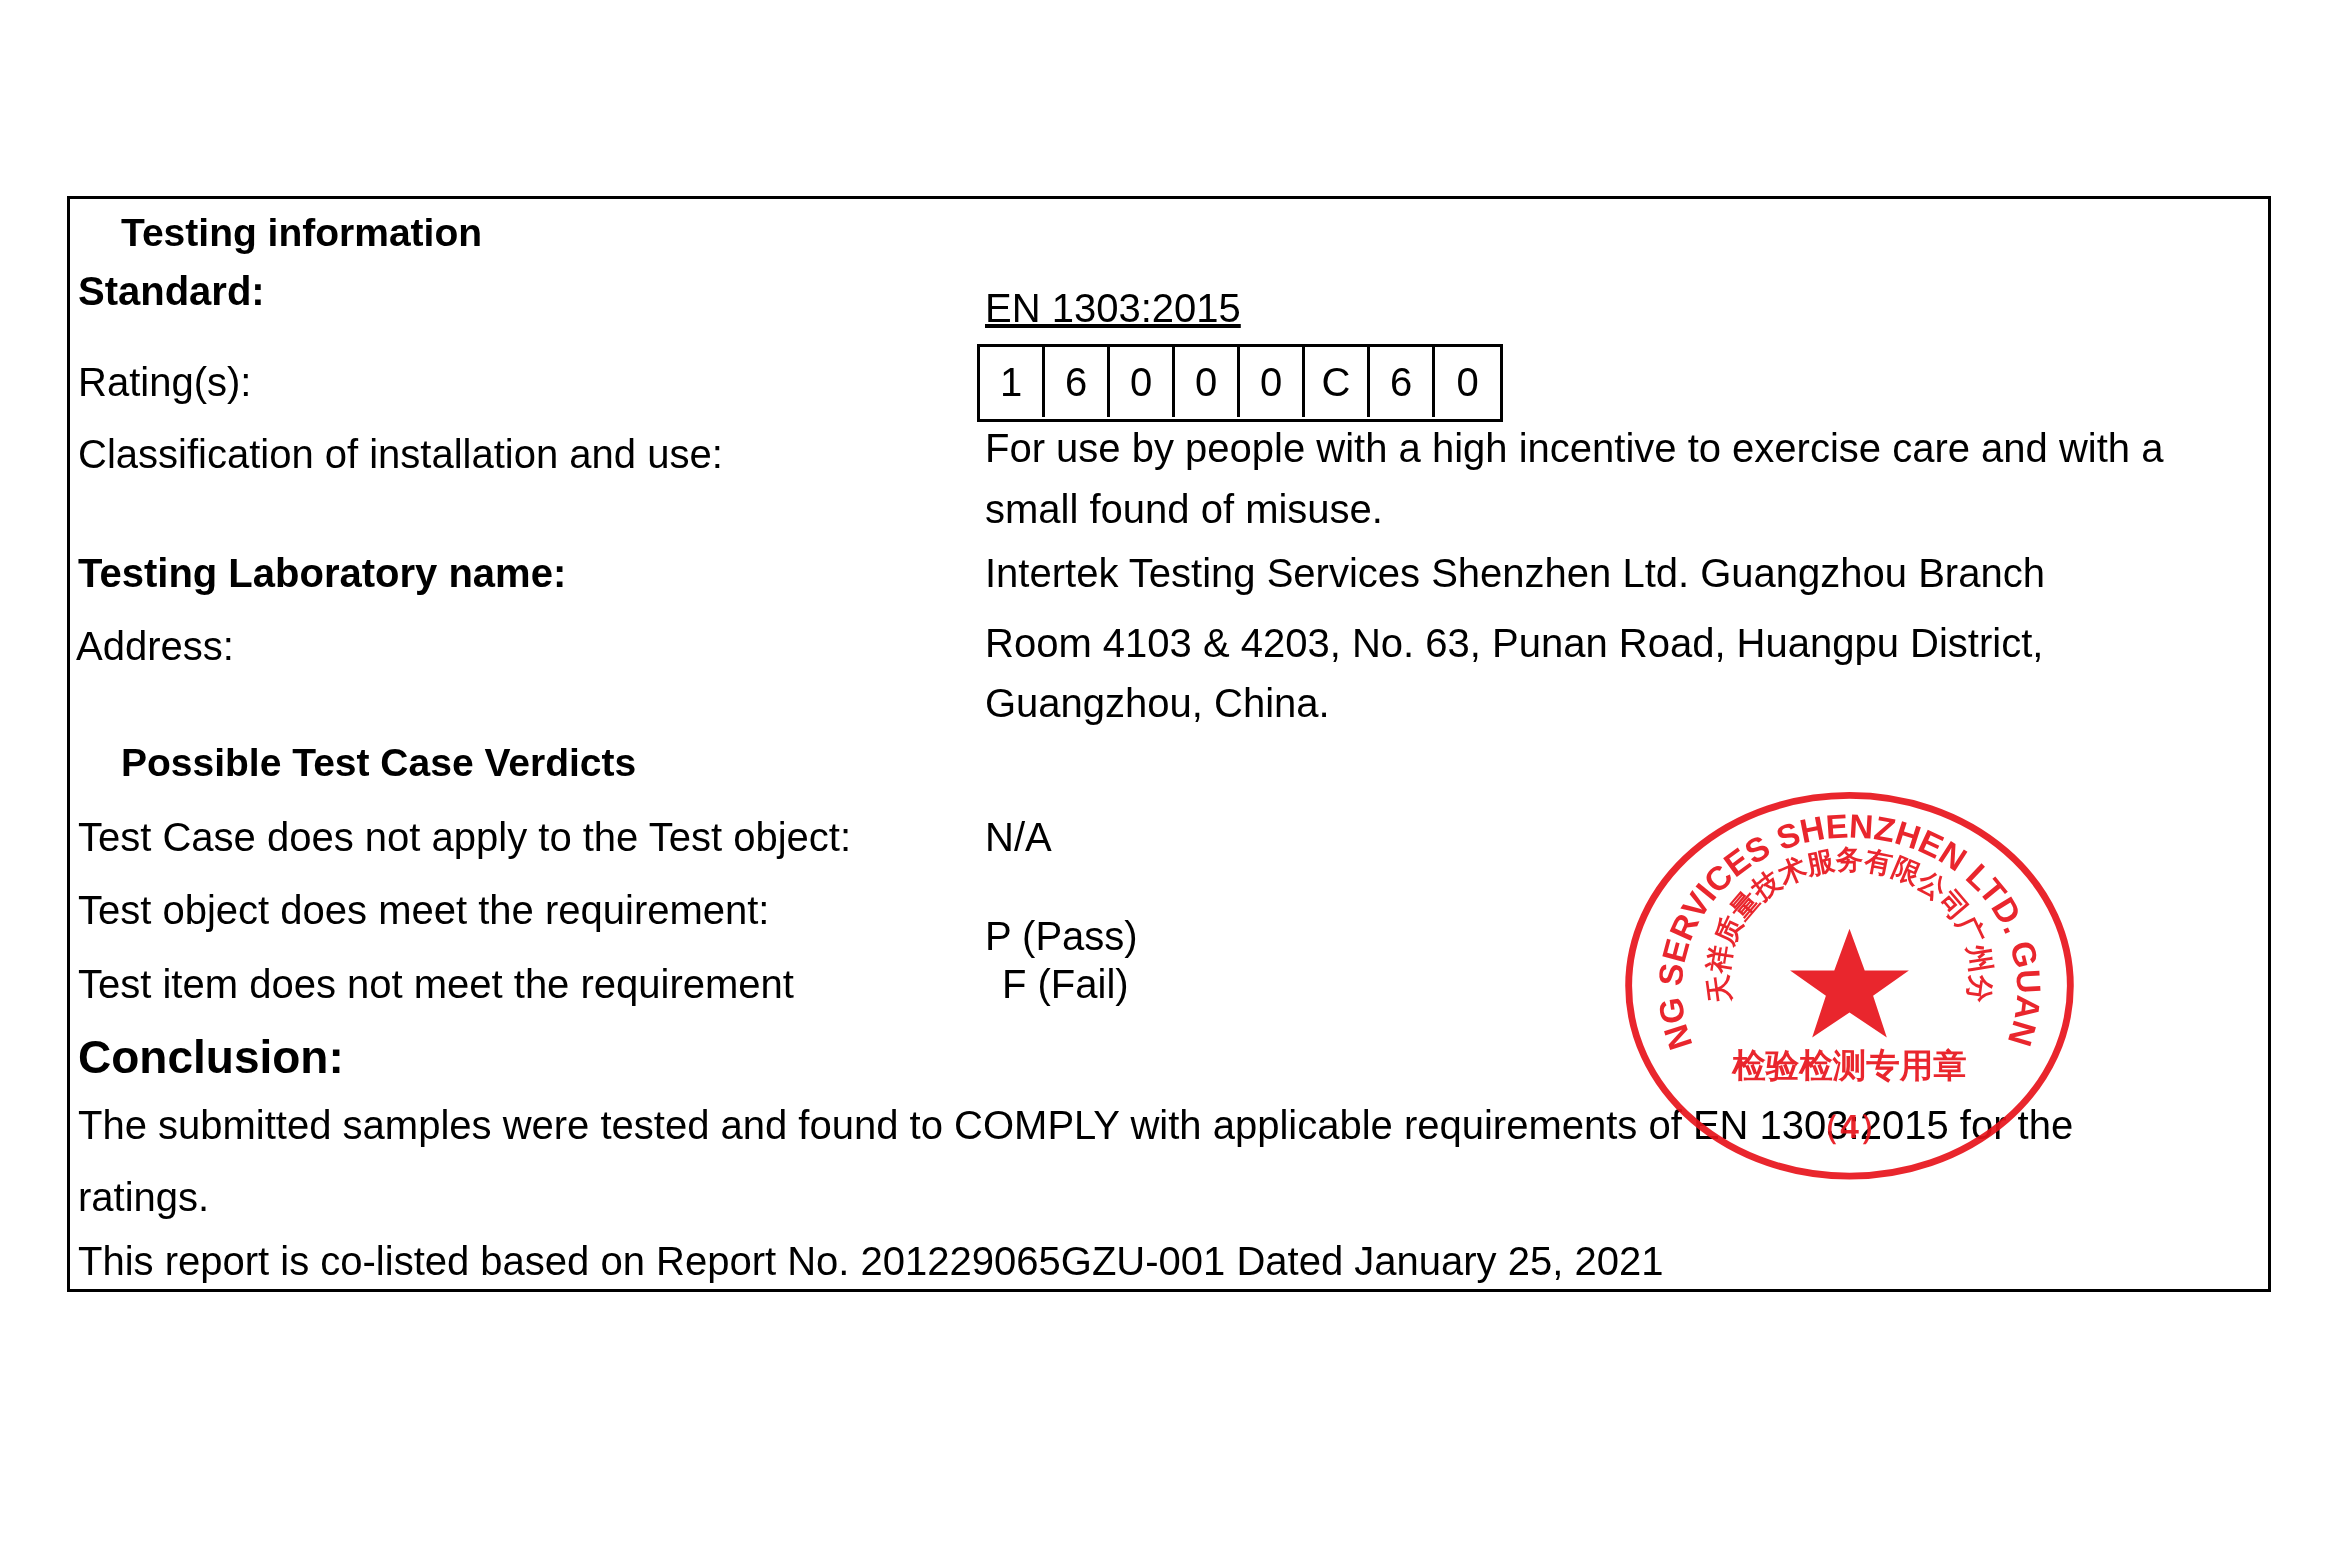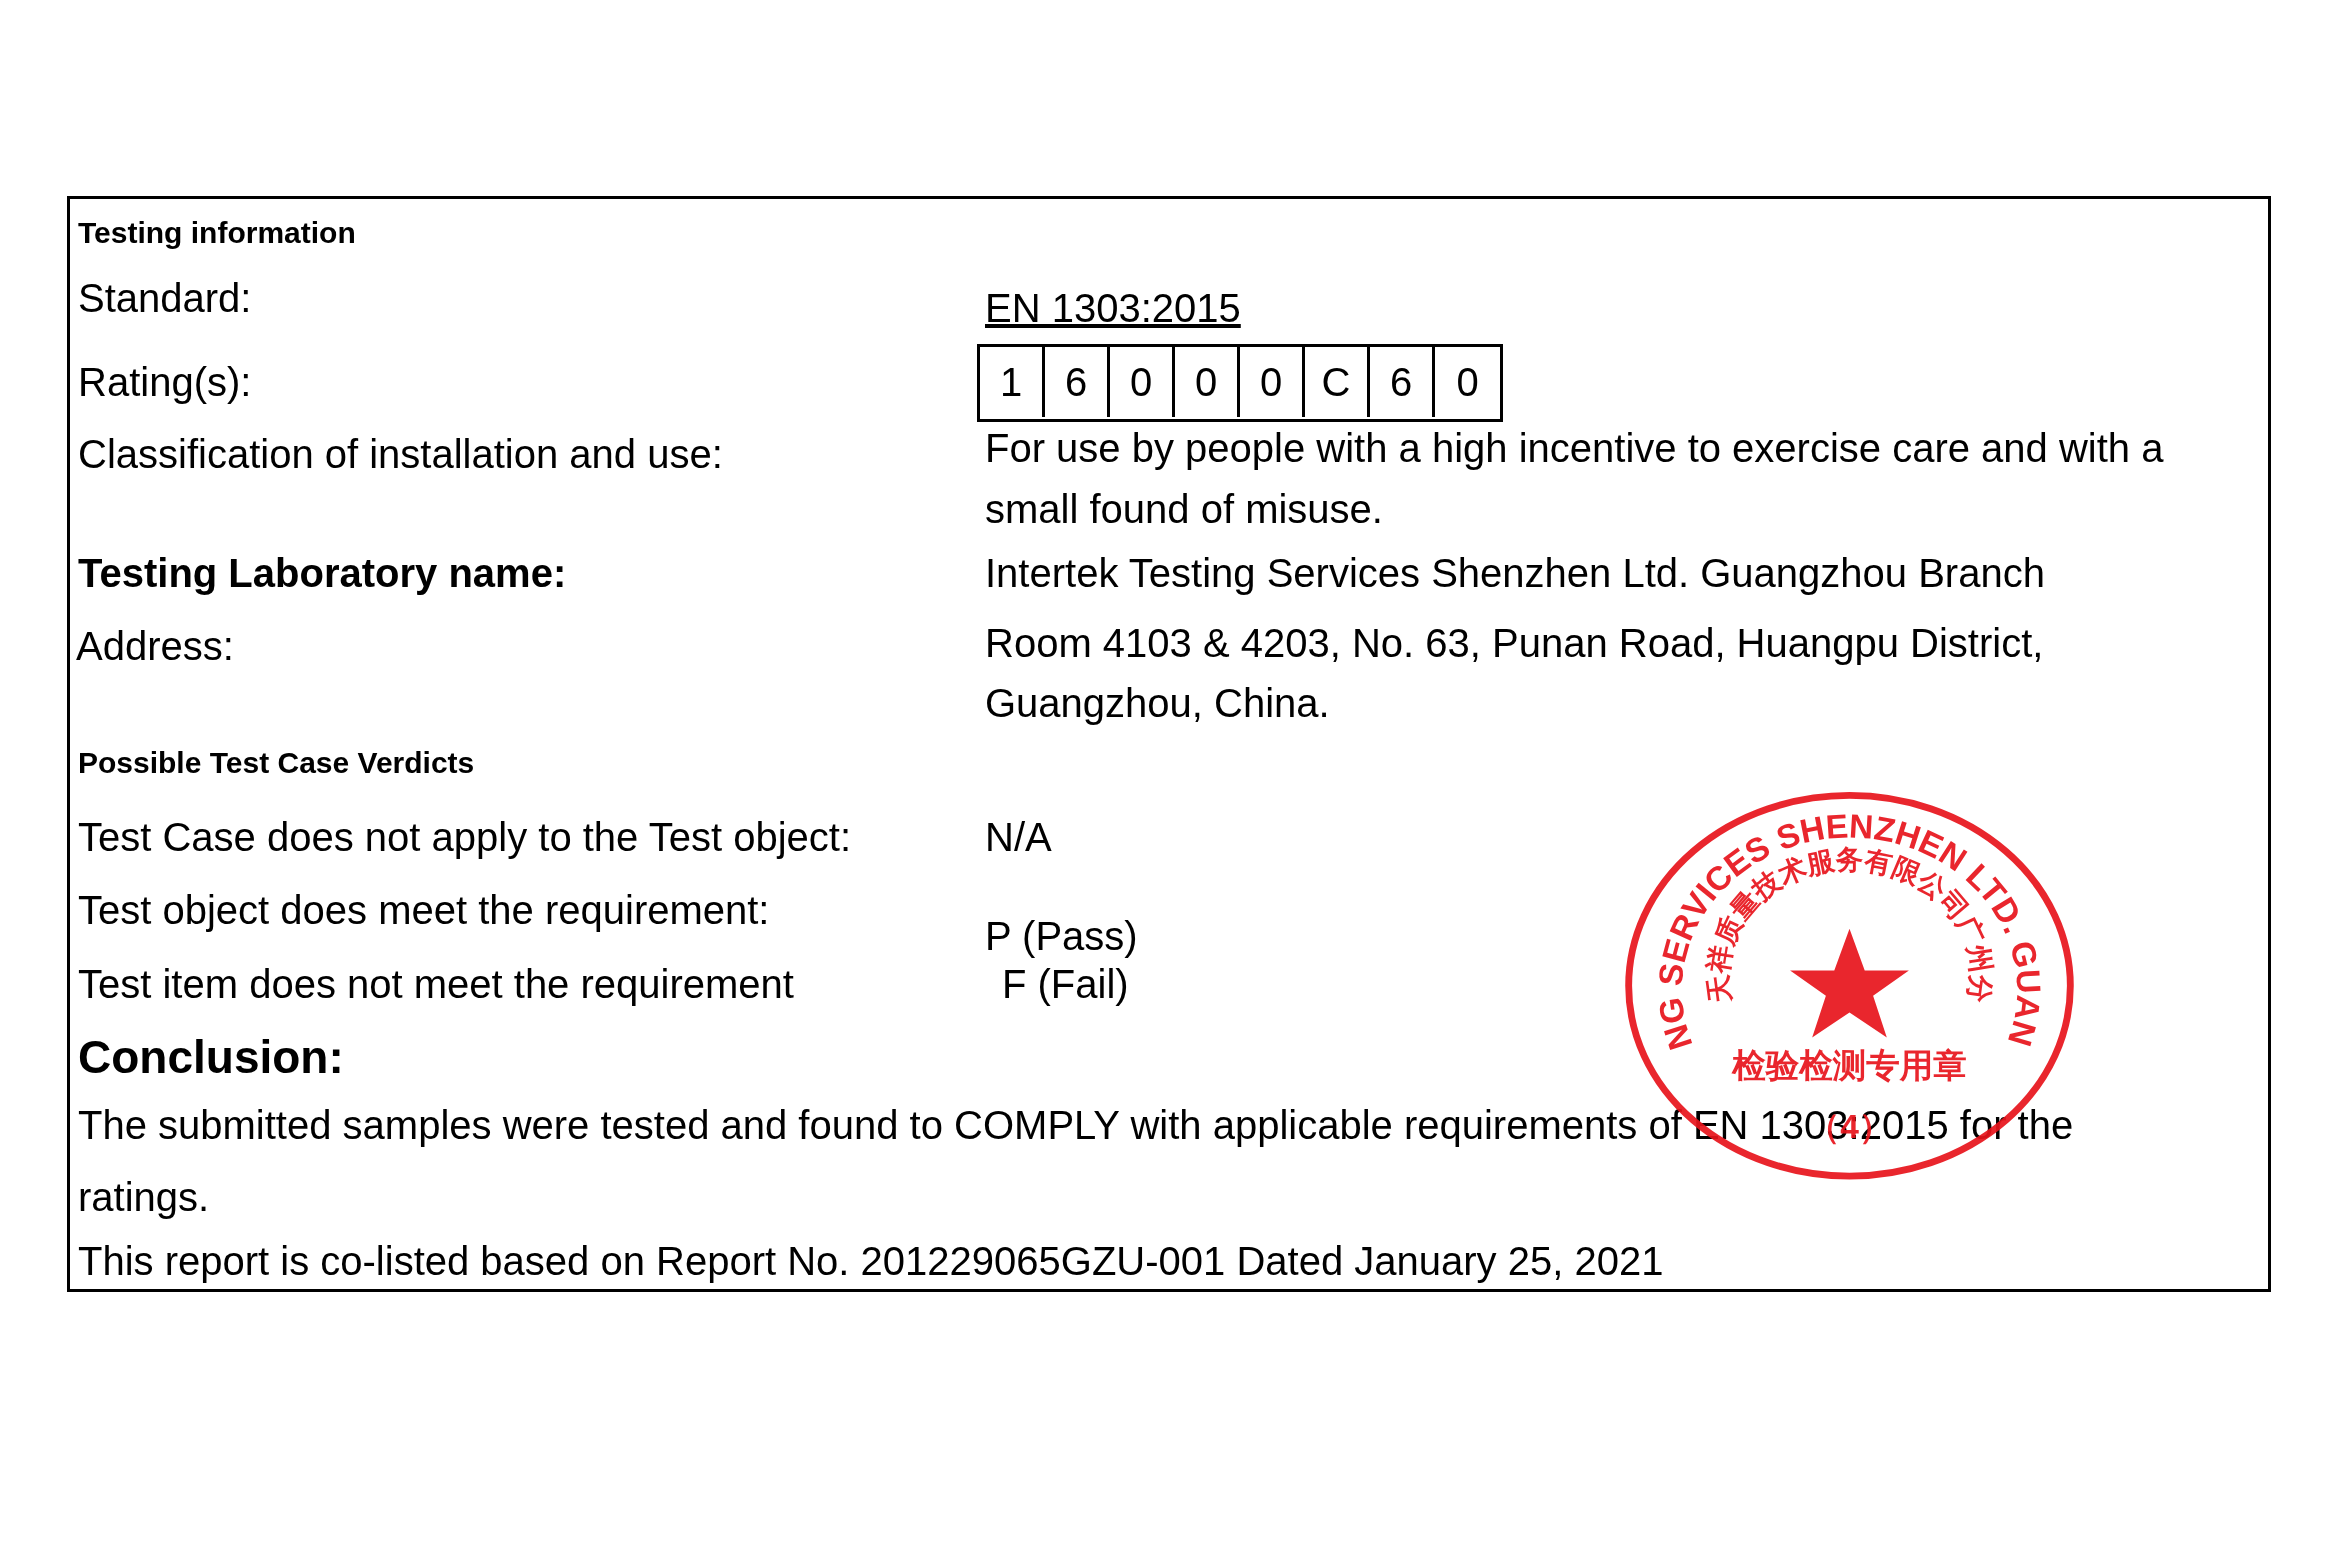--- a/index.html
+++ b/index.html
@@ -2,37 +2,37 @@
 <html style="font-size:12px"><head>
 <meta charset="utf-8">
 <style>
   html, body { margin:0; padding:0; background:#fff; }
   body { width:2342px; height:1561px; position:relative; overflow:hidden;
          font-family:"Liberation Sans", "DejaVu Sans", sans-serif; color:#000; }
   .frame { position:absolute; left:67px; top:196px; width:2204px; height:1096px;
            border:3.8px solid #000; box-sizing:border-box; }
   .t { position:absolute; white-space:nowrap; font-size:40px; line-height:46px; }
   .b { font-weight:bold; }
-  .h { font-size:30px; }
+  .h { font-size:39px;margin-left:43px; }
   .h2 { font-size:46px; }
   .ratings { position:absolute; left:977px; top:344px; height:78px; display:flex;
              border:3.8px solid #000; box-sizing:border-box; }
   .cell { width:65px; height:70px; display:flex; align-items:center; justify-content:center;
           font-size:40px; border-right:3px solid #000; box-sizing:border-box; }
   .cell:last-child { border-right:none; }
   .stamp { position:absolute; left:1621px; top:784px; width:457px; height:396px; opacity:0.92; }
 </style>
 </head>
 <body>
 
 <div class="frame"></div>
 
 <div class="t b h" style="left:78px;top:210px;">Testing information</div>
 
-<div class="t" style="left:78px;top:275px;">Standard:</div>
+<div class="t" style="left:78px;top:268px;font-weight:bold;">Standard:</div>
 <div class="t" style="left:985px;top:285px;text-decoration:underline;">EN 1303:2015</div>
 
 <div class="t" style="left:78px;top:359px;">Rating(s):</div>
 <div class="ratings">
   <div class="cell">1</div>
   <div class="cell">6</div>
   <div class="cell">0</div>
   <div class="cell">0</div>
   <div class="cell">0</div>
   <div class="cell">C</div>

